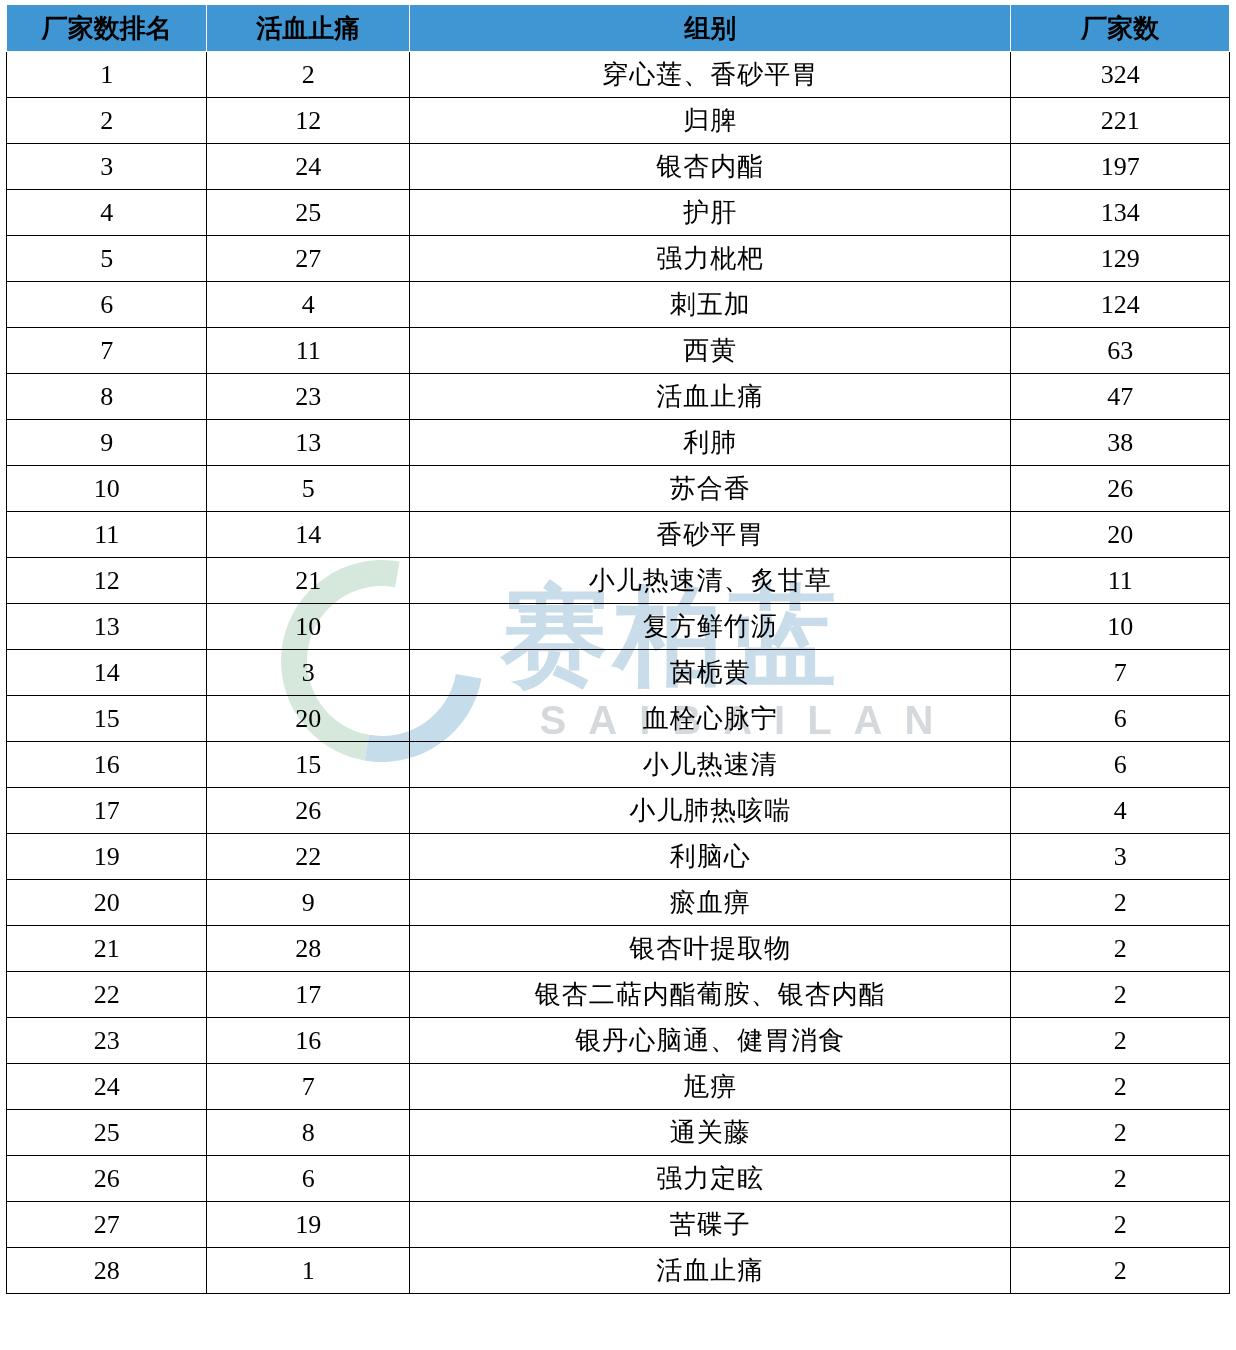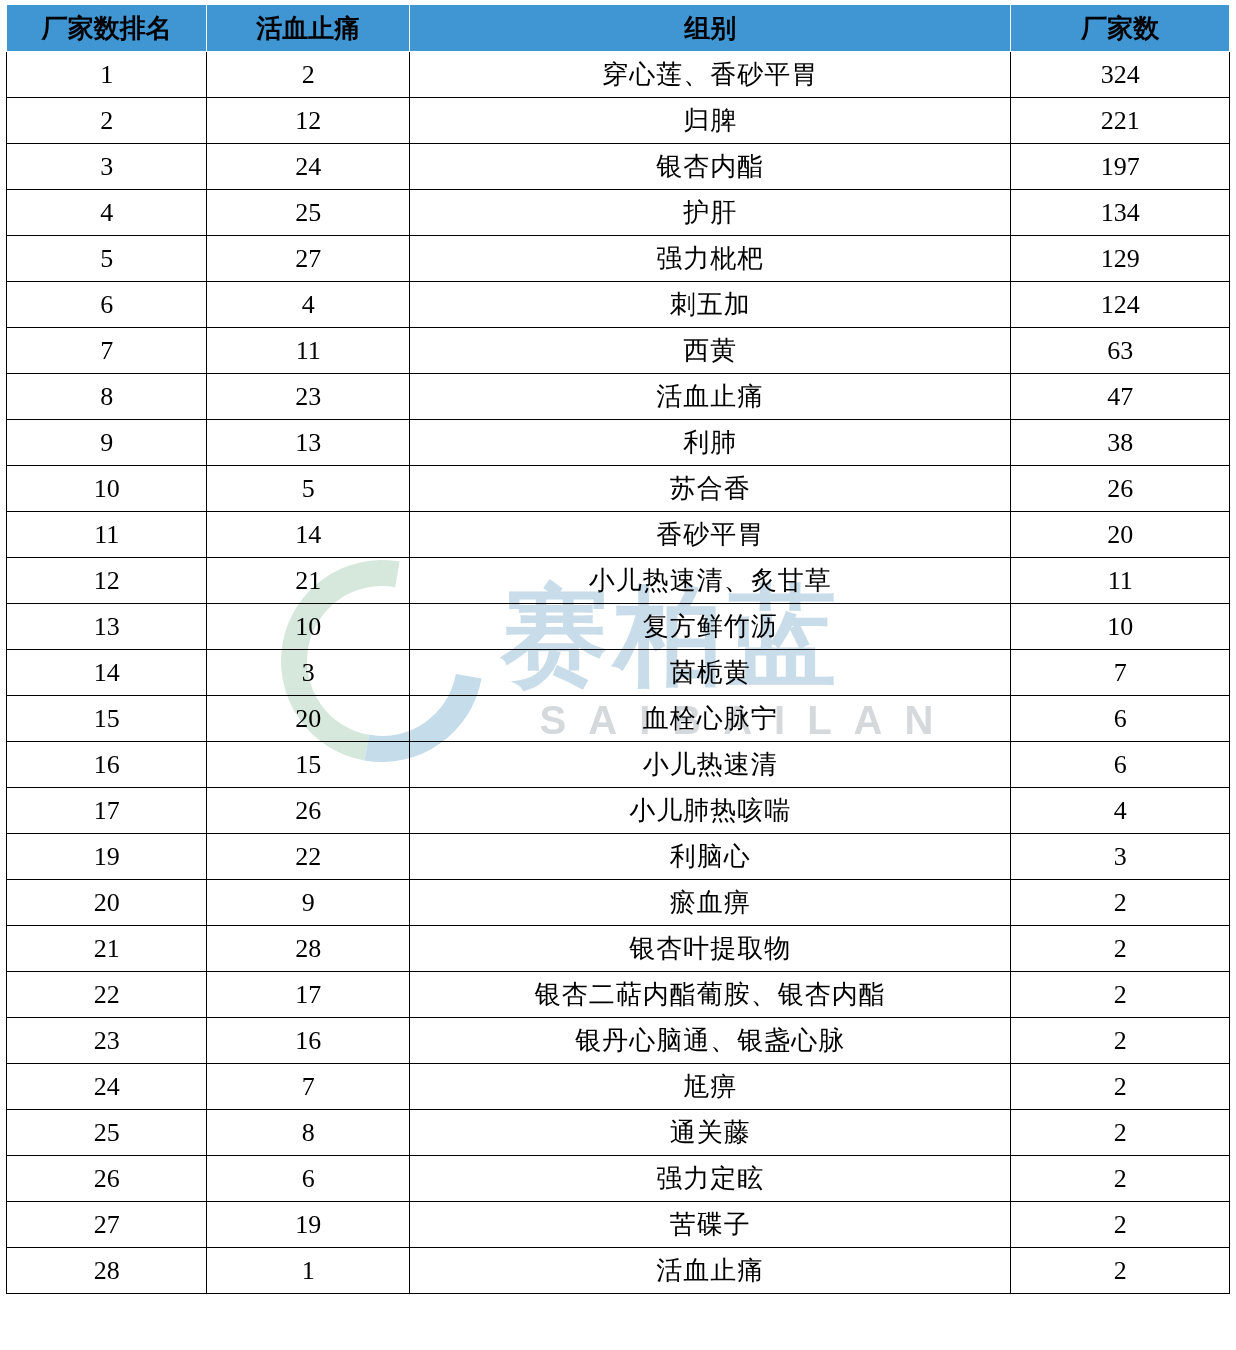--- a/index.html
+++ b/index.html
@@ -259,21 +259,21 @@
       </tr>
       <tr>
         <td>22</td>
         <td>17</td>
         <td class="cell-name">银杏二萜内酯葡胺、银杏内酯</td>
         <td>2</td>
       </tr>
       <tr>
         <td>23</td>
         <td>16</td>
-        <td class="cell-name">银丹心脑通、银盏心脉</td>
+        <td class="cell-name">银丹心脑通、健胃消食</td>
         <td>2</td>
       </tr>
       <tr>
         <td>24</td>
         <td>7</td>
         <td class="cell-name">尪痹</td>
         <td>2</td>
       </tr>
       <tr>
         <td>25</td>

